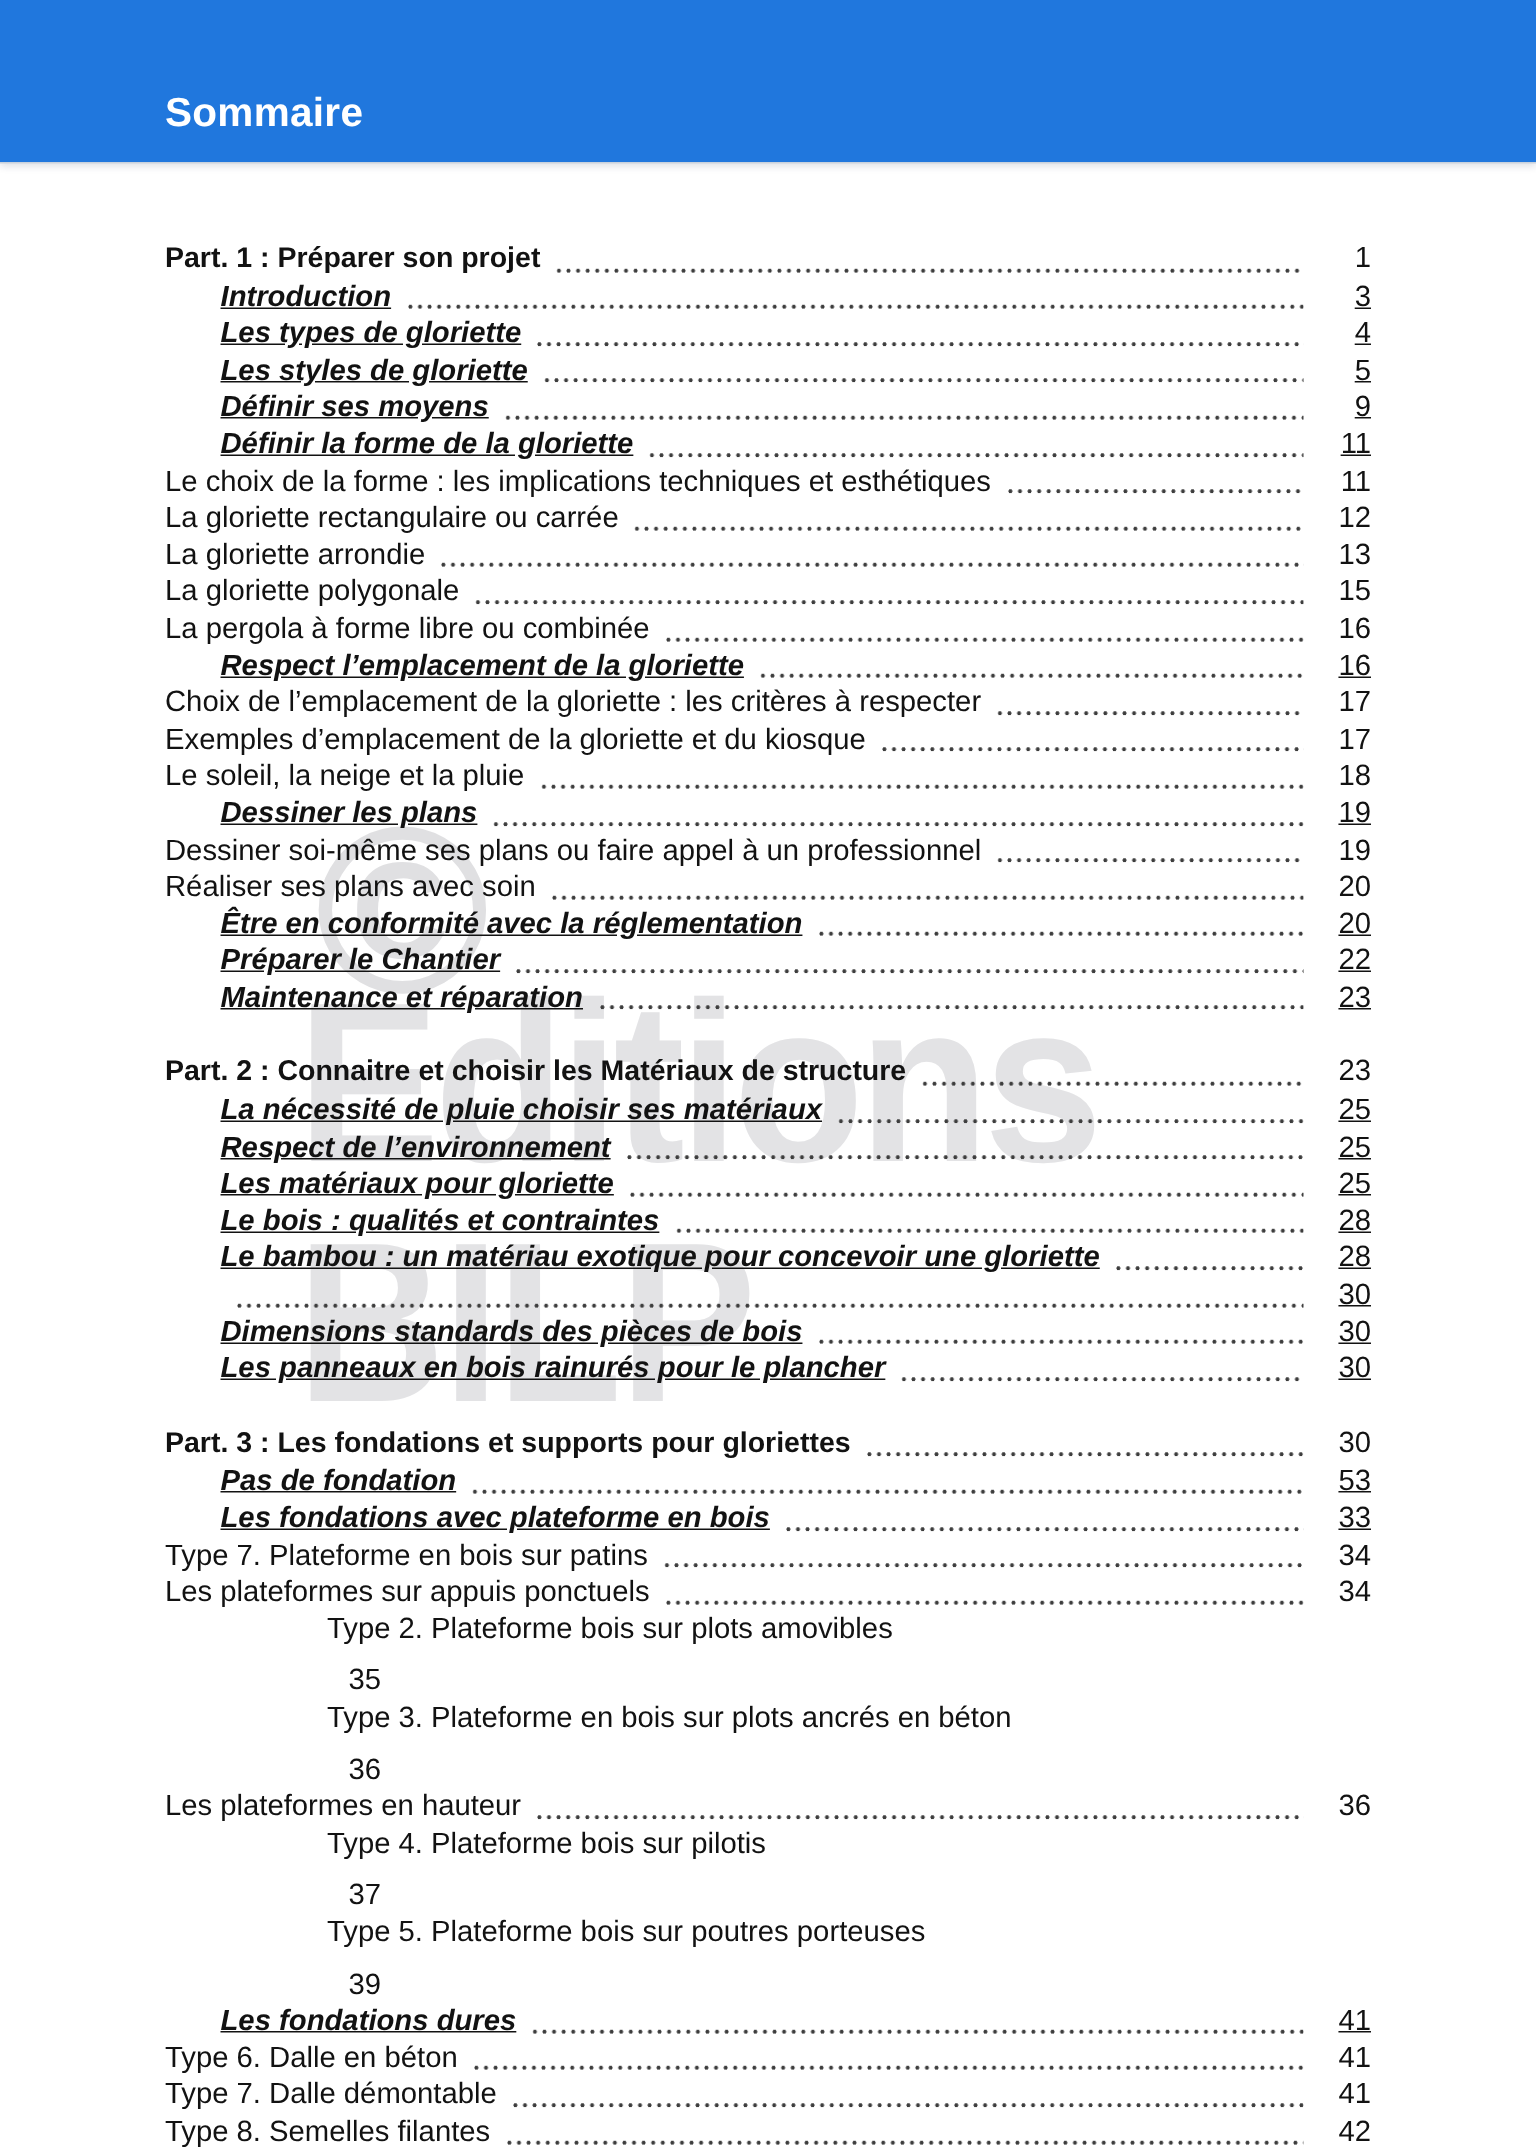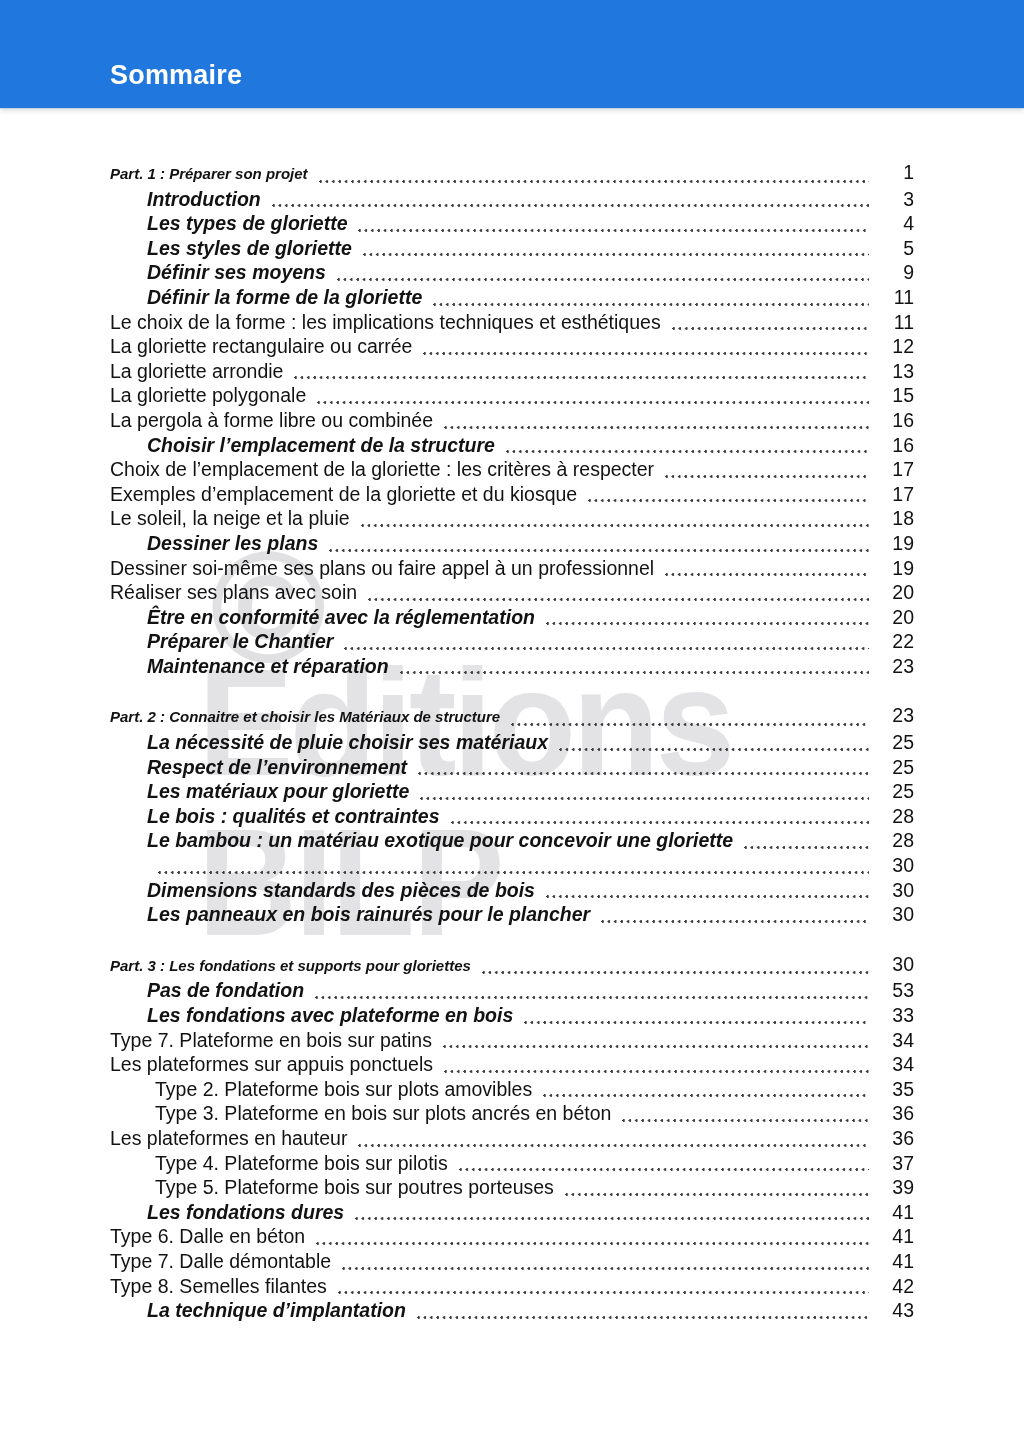--- a/index.html
+++ b/index.html
@@ -51,25 +51,25 @@
     box-sizing:border-box;
     padding:52px 110px 0 110px;
     z-index:1;
   }
   .part + .part{margin-top:25px;}
   .row{
     display:flex;align-items:baseline;
     line-height:24.6px;font-size:19.5px;
   }
   .row .label{white-space:nowrap;}
-  .row.lvl0 .label{font-weight:700;font-size:15px;font-style:italic;}
-  .row.lvl1{margin-left:37px;}
+  .row.lvl0 .label{font-weight:700;font-size:19px;}
+  .row.lvl1{margin-left:37px;text-decoration:underline;}
   .row.lvl1 .label{font-weight:700;font-style:italic;}
   .row.lvl2{}
-  .row.lvl3{margin-left:45px;}
+  .row.lvl3{margin-left:108px;flex-direction:column;}
   .dots{
     flex:1 1 auto;
     align-self:flex-end;
     height:7px;
     margin:0 9px 3px 11px;
     background-image:radial-gradient(circle at 1.6px 4.5px,#3d3d3d 1.15px,transparent 1.5px);
     background-size:6.4px 7px;
     background-repeat:repeat-x;
     background-position:left bottom;
   }
@@ -145,21 +145,21 @@
           <span class="label">La gloriette polygonale</span>
           <span class="dots"></span>
           <span class="pageno">15</span>
         </div>
         <div class="row lvl2">
           <span class="label">La pergola à forme libre ou combinée</span>
           <span class="dots"></span>
           <span class="pageno">16</span>
         </div>
         <div class="row lvl1">
-          <span class="label">Choisir l’emplacement de la structure</span>
+          <span class="label">Respect l’emplacement de la gloriette</span>
           <span class="dots"></span>
           <span class="pageno">16</span>
         </div>
         <div class="row lvl2">
           <span class="label">Choix de l’emplacement de la gloriette : les critères à respecter</span>
           <span class="dots"></span>
           <span class="pageno">17</span>
         </div>
         <div class="row lvl2">
           <span class="label">Exemples d’emplacement de la gloriette et du kiosque</span>

